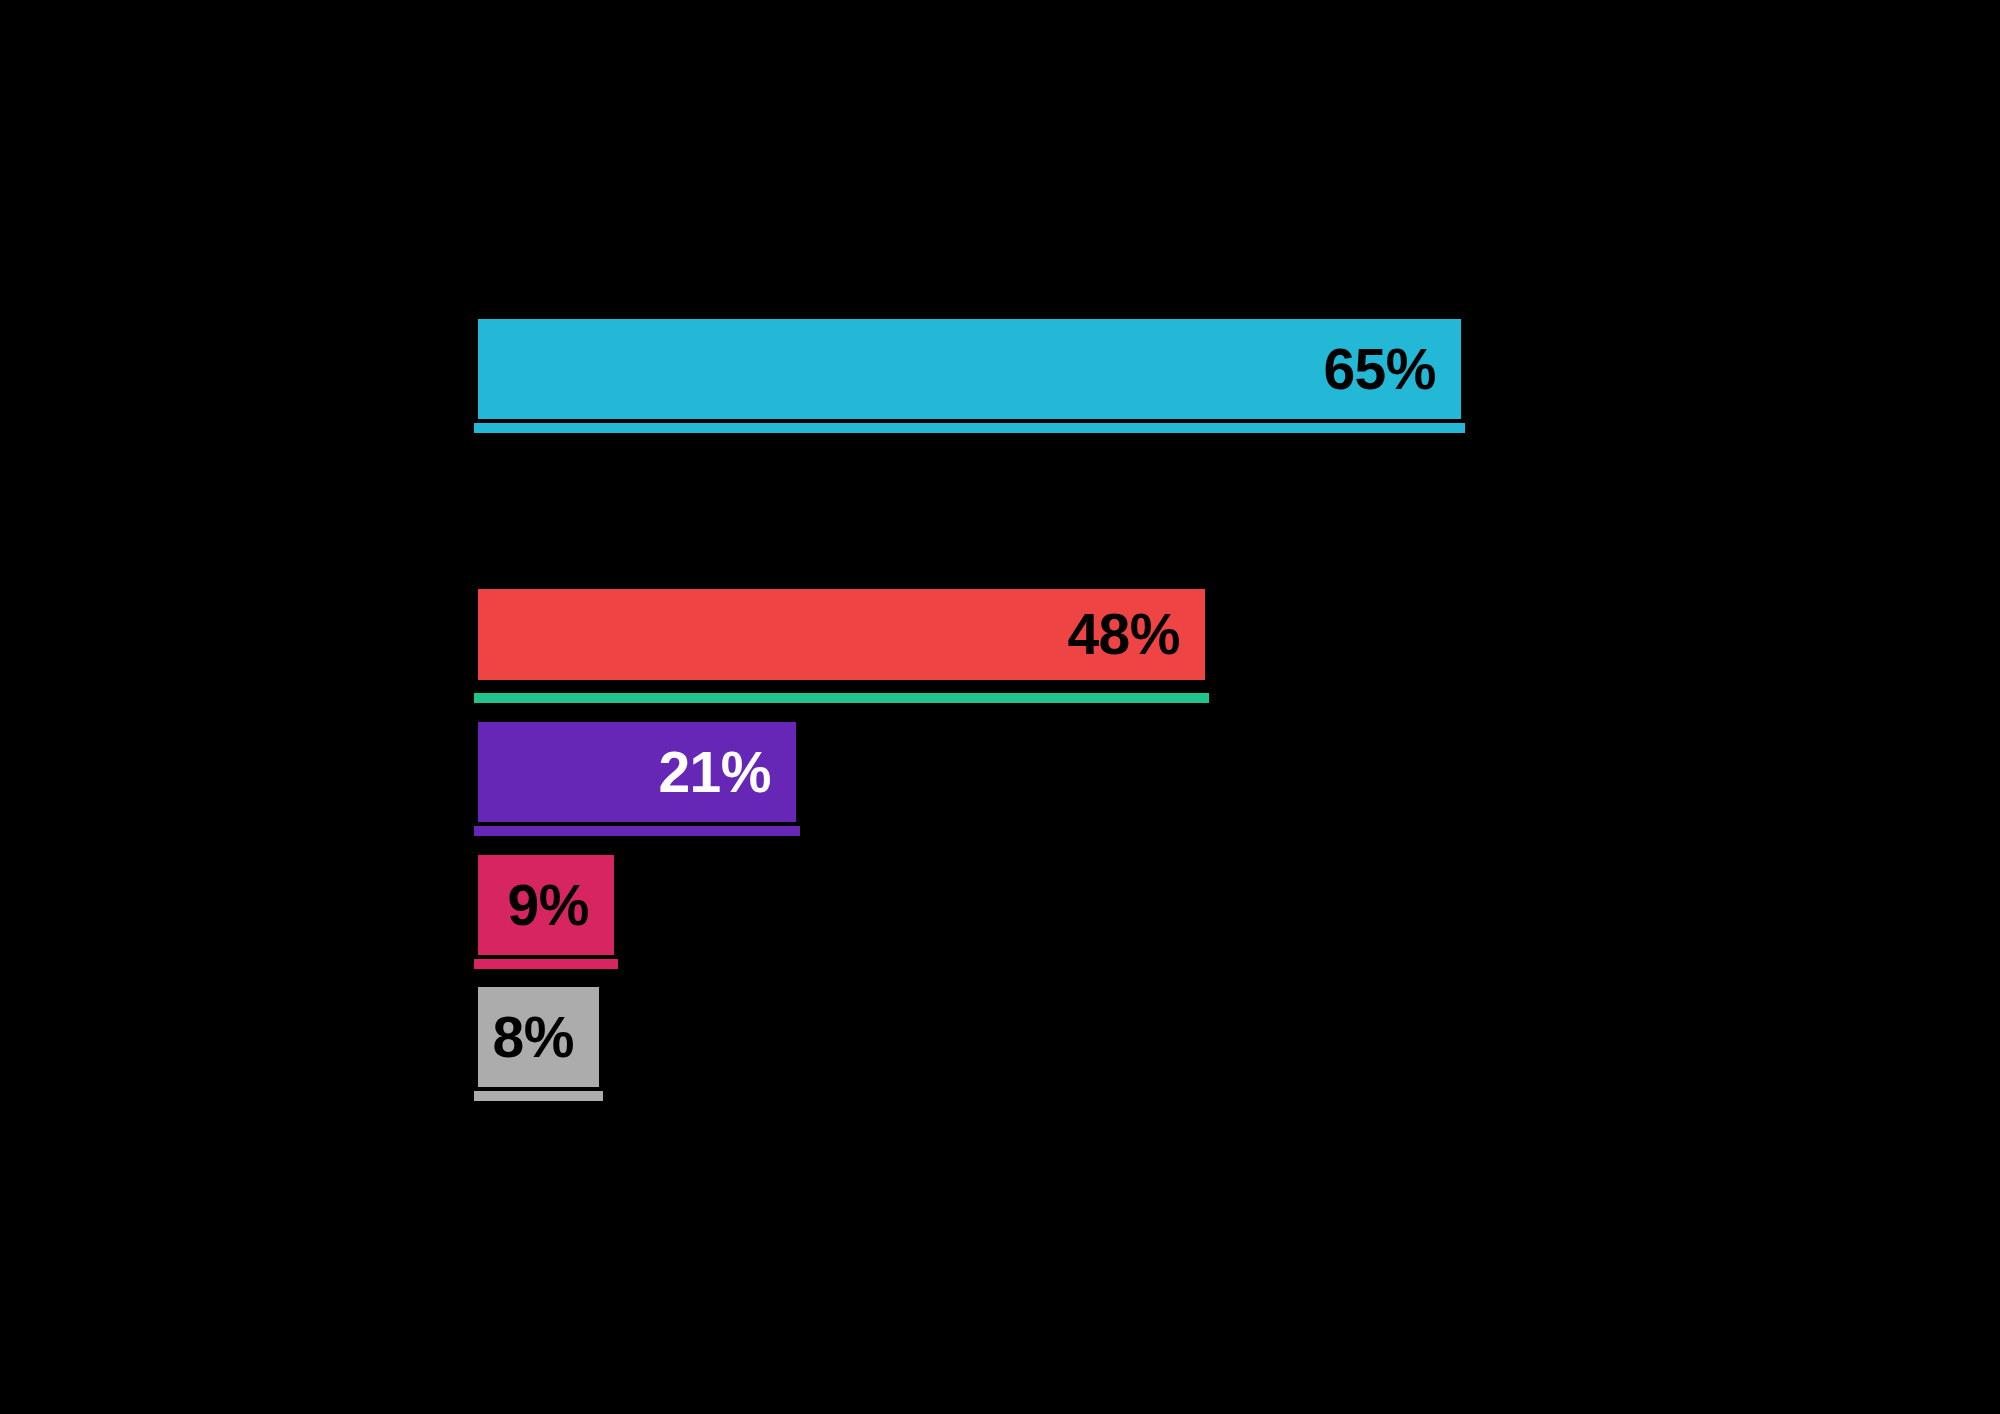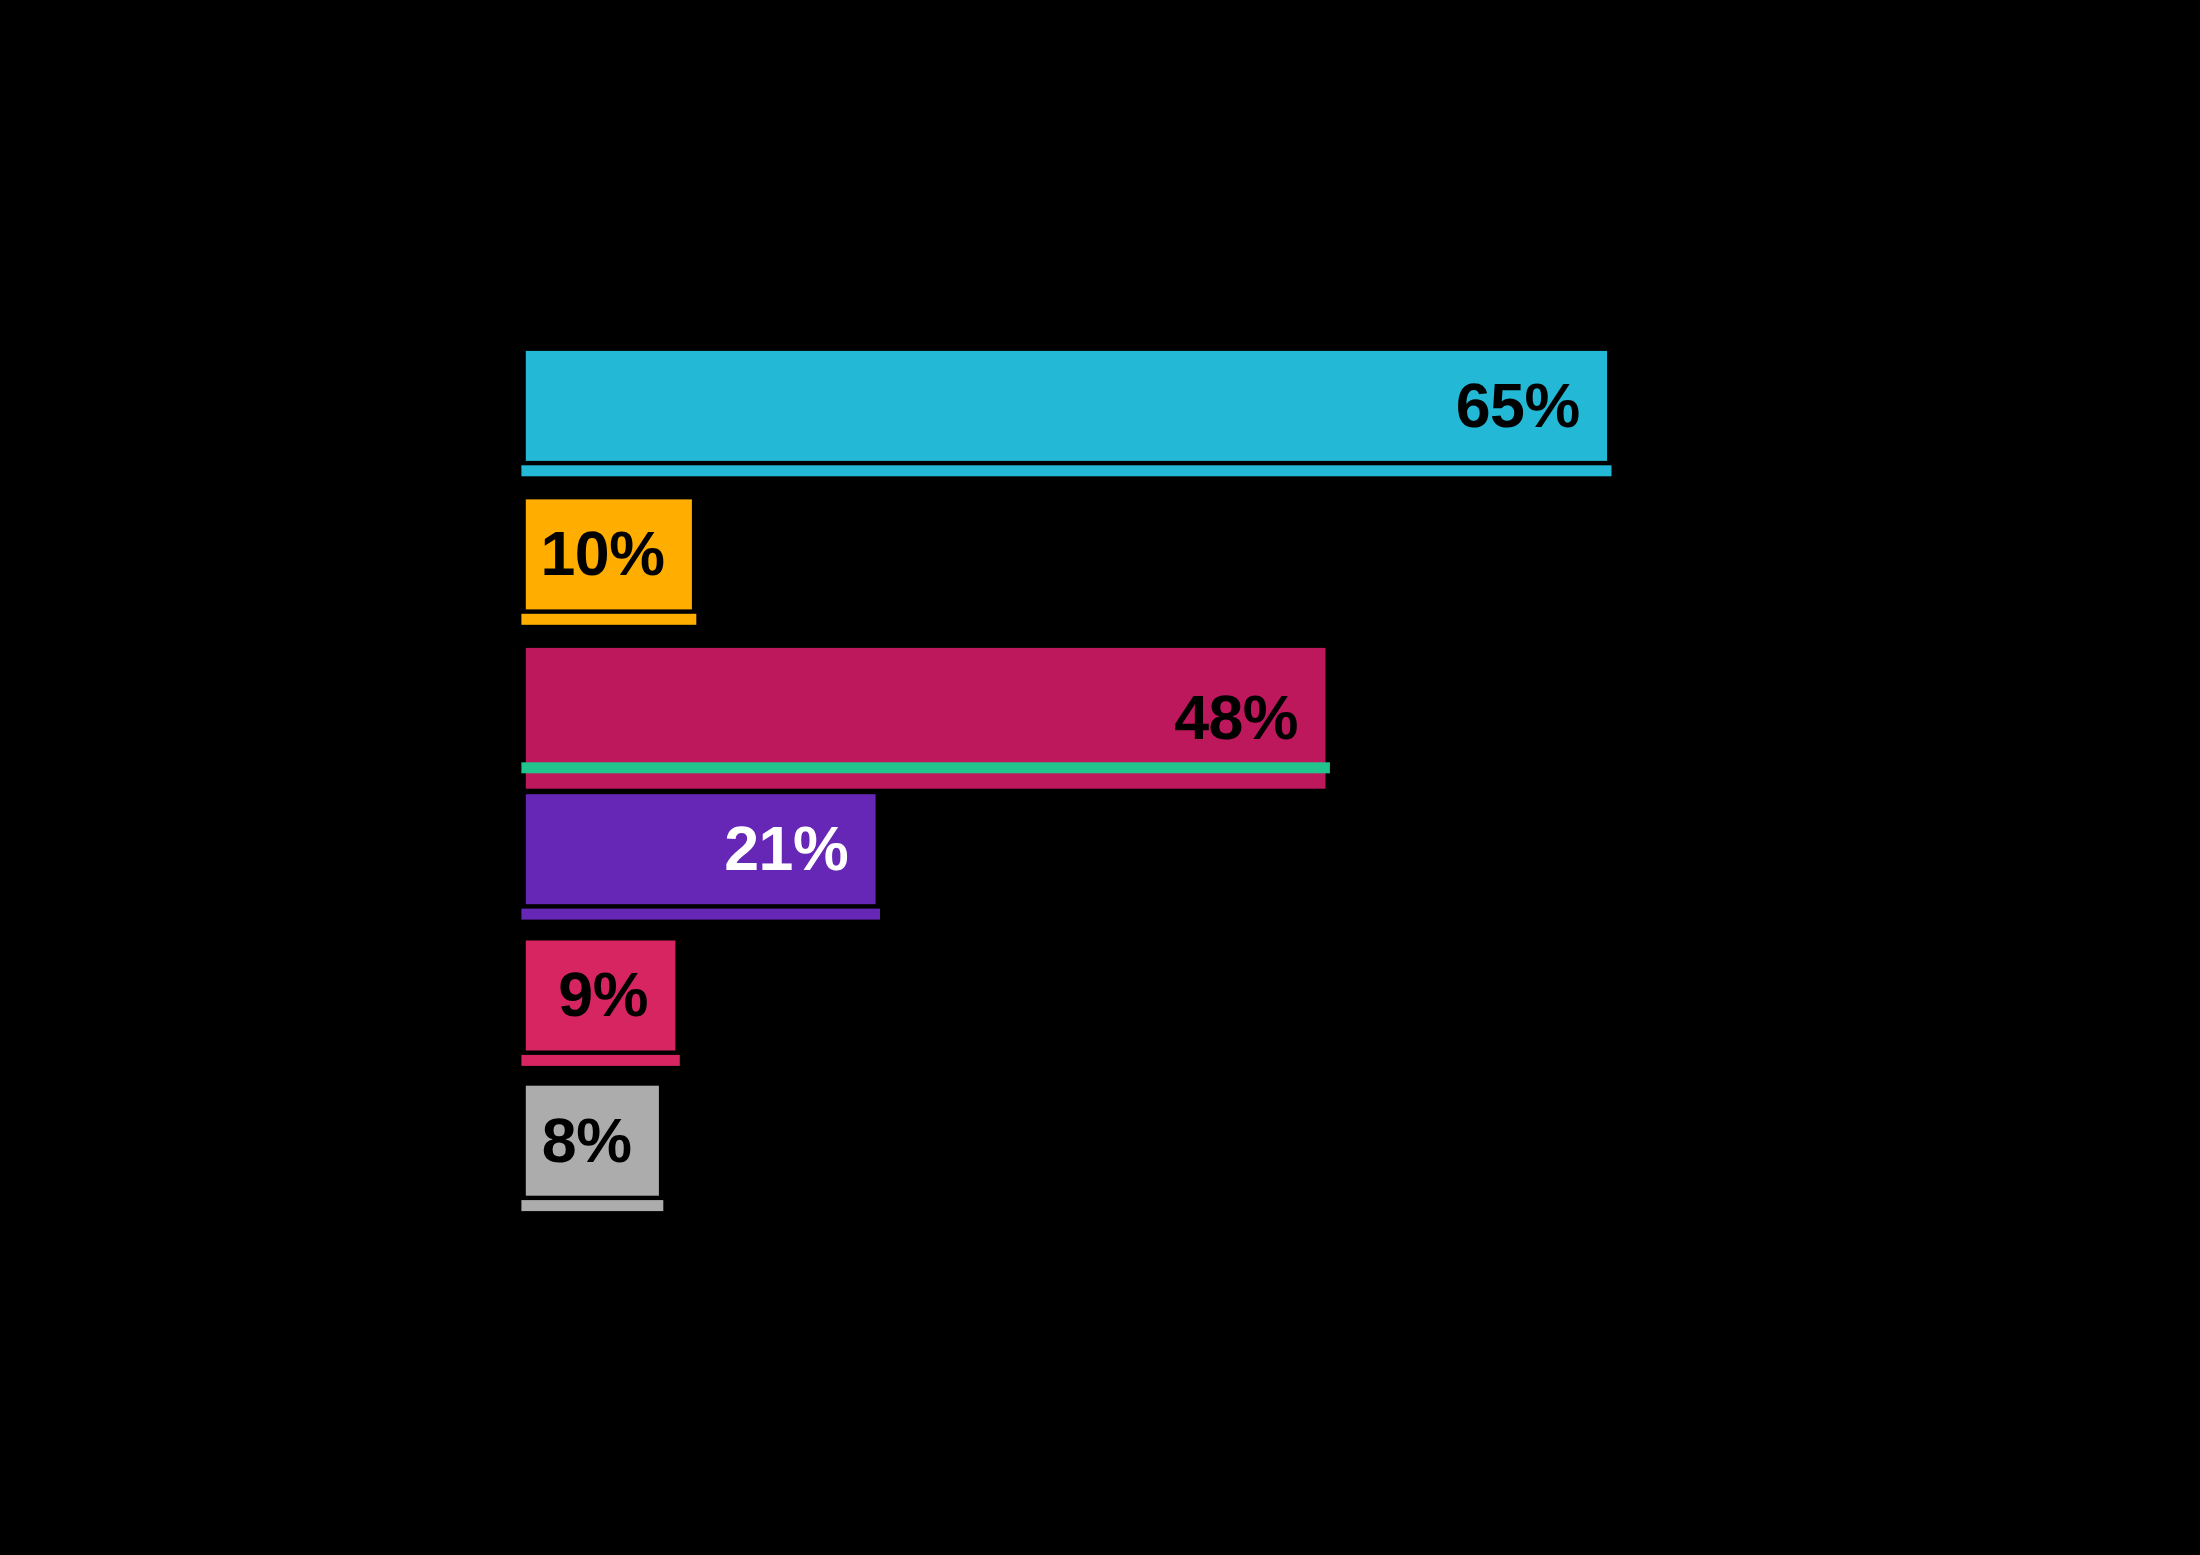--- a/index.html
+++ b/index.html
@@ -77,30 +77,23 @@
 
 <div id="chart-canvas">
   <div class="plot-area" id="plot-area" style="background: rgb(0, 0, 0);">
       <div class="bar-row" style="top: 319px; height: 114px;">
         <div class="cat-label" style="top: 33px;"></div>
         <div class="bar-fill" style="background: rgb(34, 184, 214); width: 983px; height: 100px;">
           <span class="bar-value" style="color: rgb(0, 0, 0);">65%</span>
         </div>
         <div class="bar-underline" style="background: rgb(34, 184, 214); width: 991px; height: 10px; top: 104px;"></div>
       </div>
-      <div class="bar-row" style="top: 454px; height: 114px;">
-        <div class="cat-label" style="top: 33px;"></div>
-        <div class="bar-fill" style="background: rgb(255, 174, 0); width: 151px; height: 100px;">
-          <span class="bar-value" style="color: rgb(0, 0, 0);">10%</span>
-        </div>
-        <div class="bar-underline" style="background: rgb(255, 174, 0); width: 159px; height: 10px; top: 104px;"></div>
-      </div>
       <div class="bar-row" style="top: 589px; height: 114px;">
         <div class="cat-label" style="top: 33px;"></div>
-        <div class="bar-fill" style="background: #be185d; width: 727px; height: 128px; align-items: center;">
+        <div class="bar-fill" style="background: #ef4444; width: 727px; height: 91px; align-items: center;">
           <span class="bar-value" style="color: rgb(0, 0, 0);">48%</span>
         </div>
         <div class="bar-underline" style="background: rgb(34, 196, 141); width: 735px; height: 10px; top: 104px;"></div>
       </div>
       <div class="bar-row" style="top: 722px; height: 114px;">
         <div class="cat-label" style="top: 33px;"></div>
         <div class="bar-fill" style="background: rgb(102, 38, 182); width: 318px; height: 100px;">
           <span class="bar-value" style="color: rgb(255, 255, 255);">21%</span>
         </div>
         <div class="bar-underline" style="background: rgb(102, 38, 182); width: 326px; height: 10px; top: 104px;"></div>

